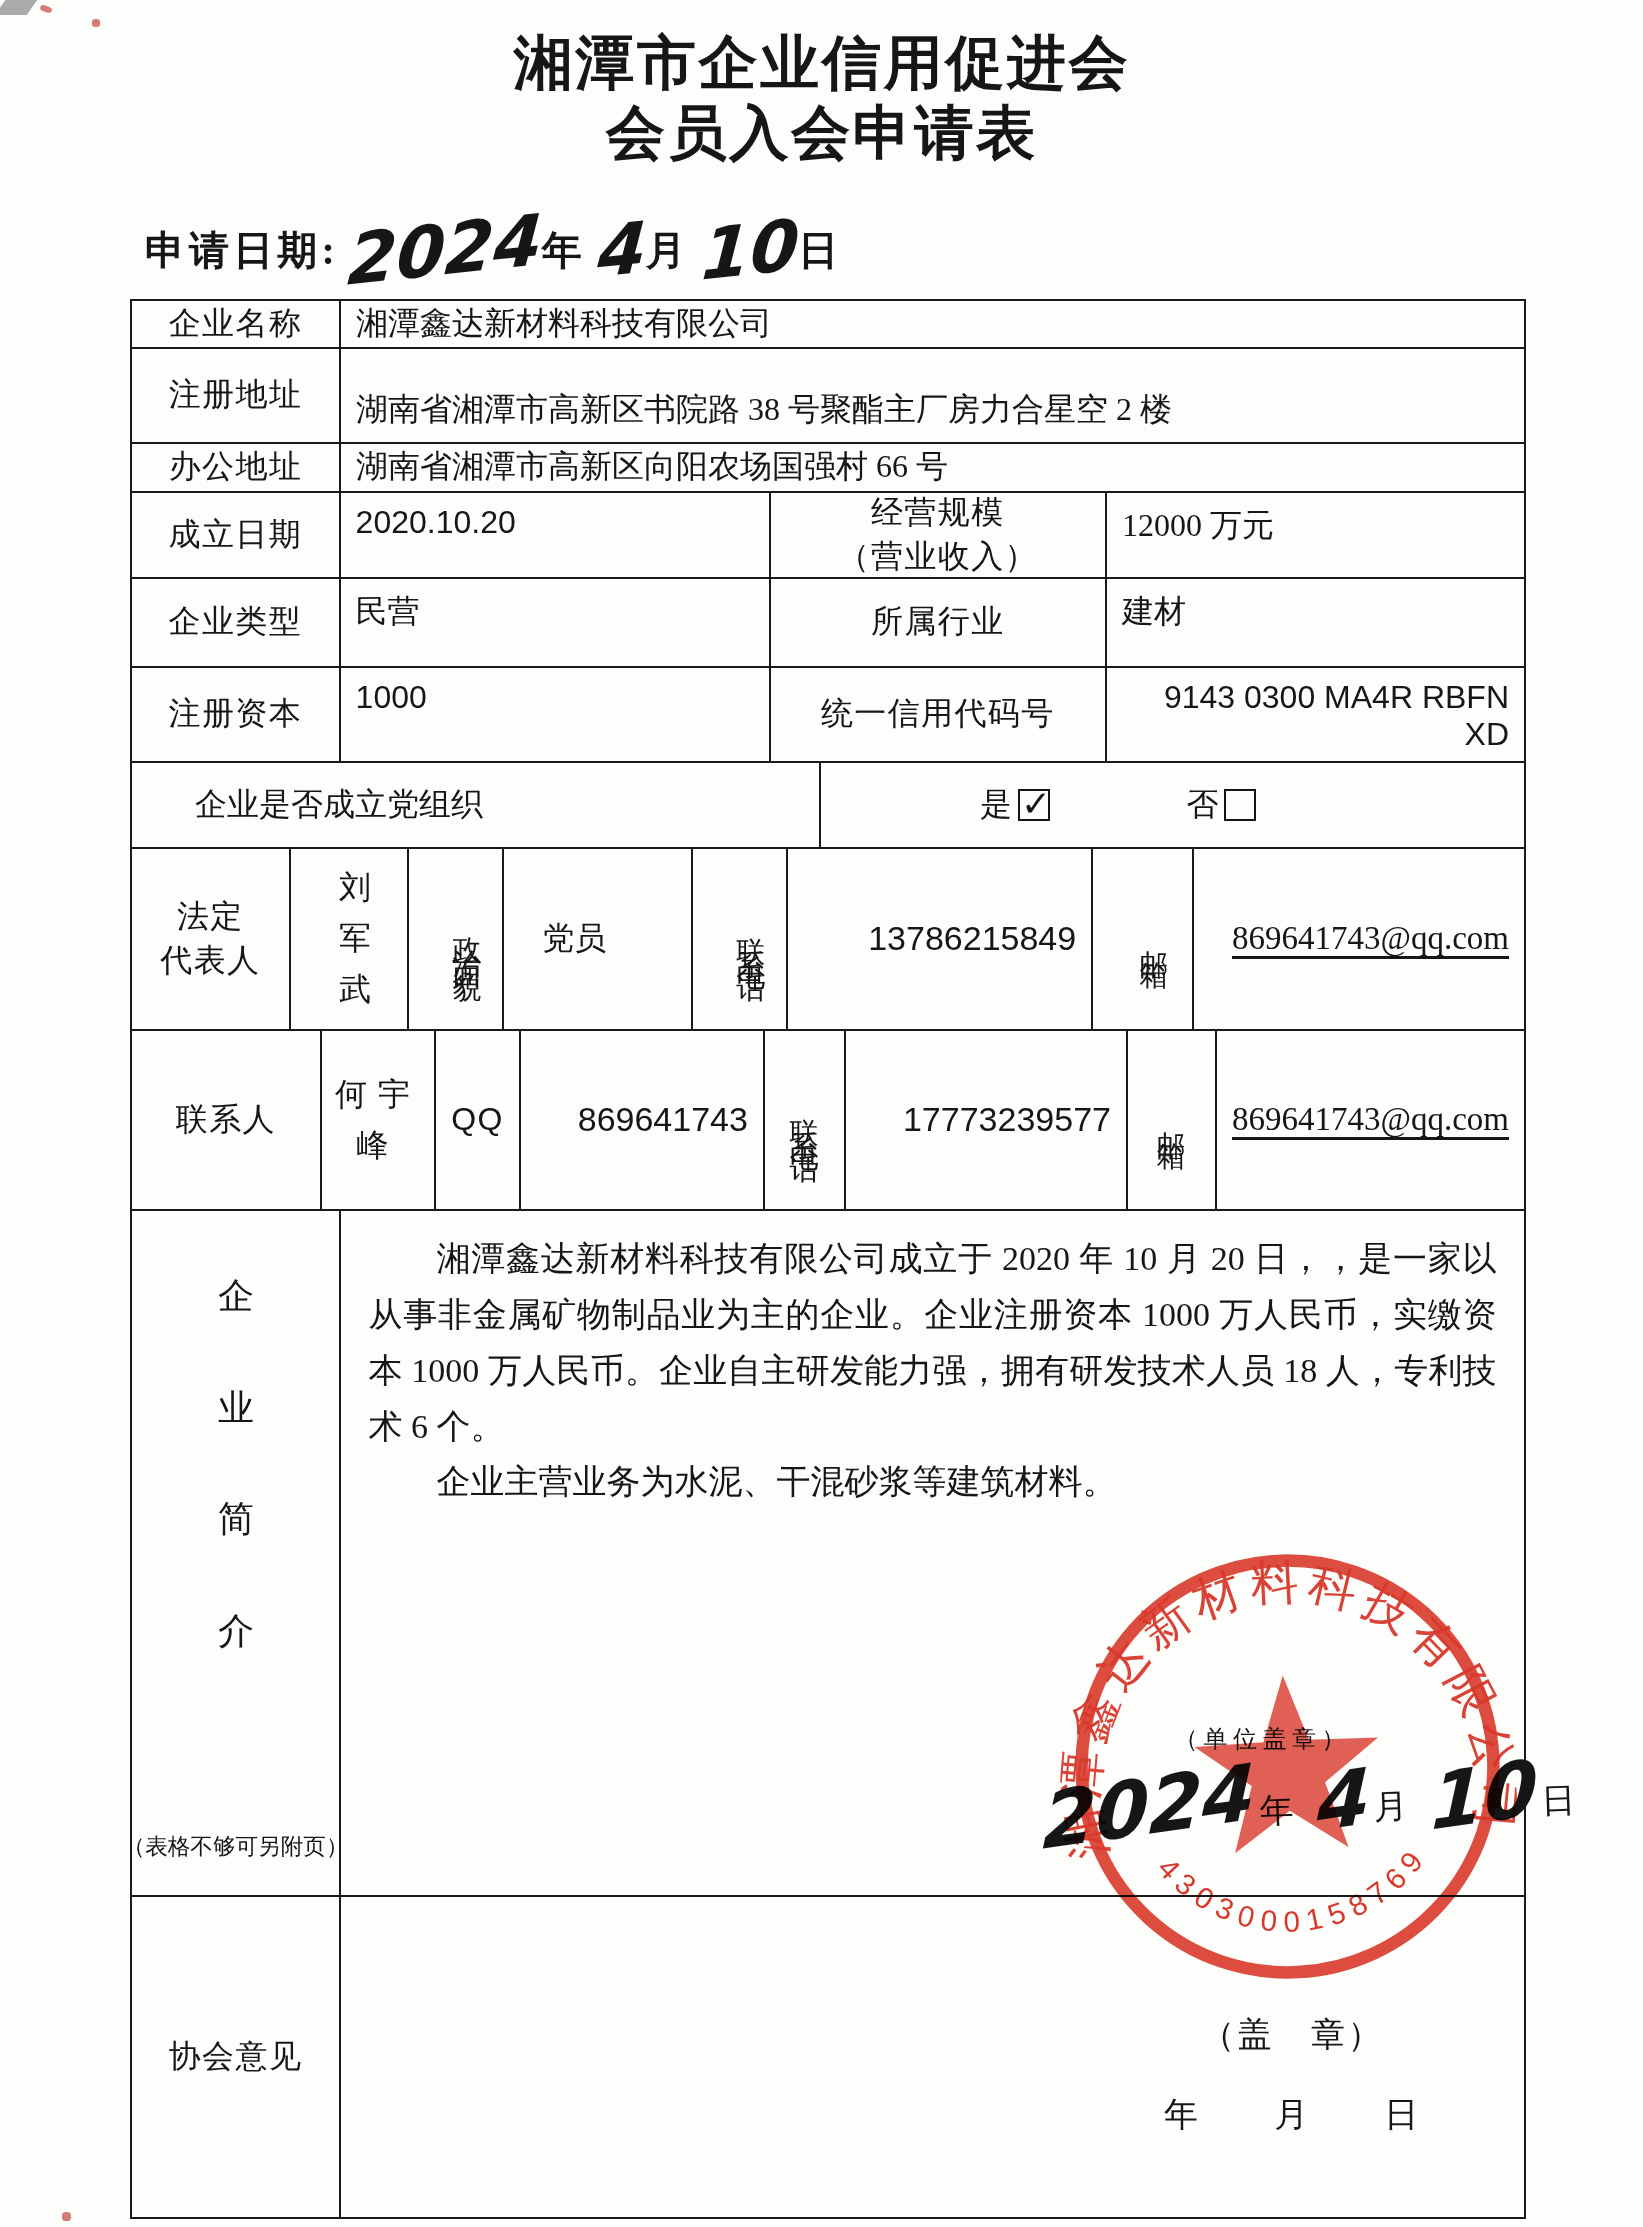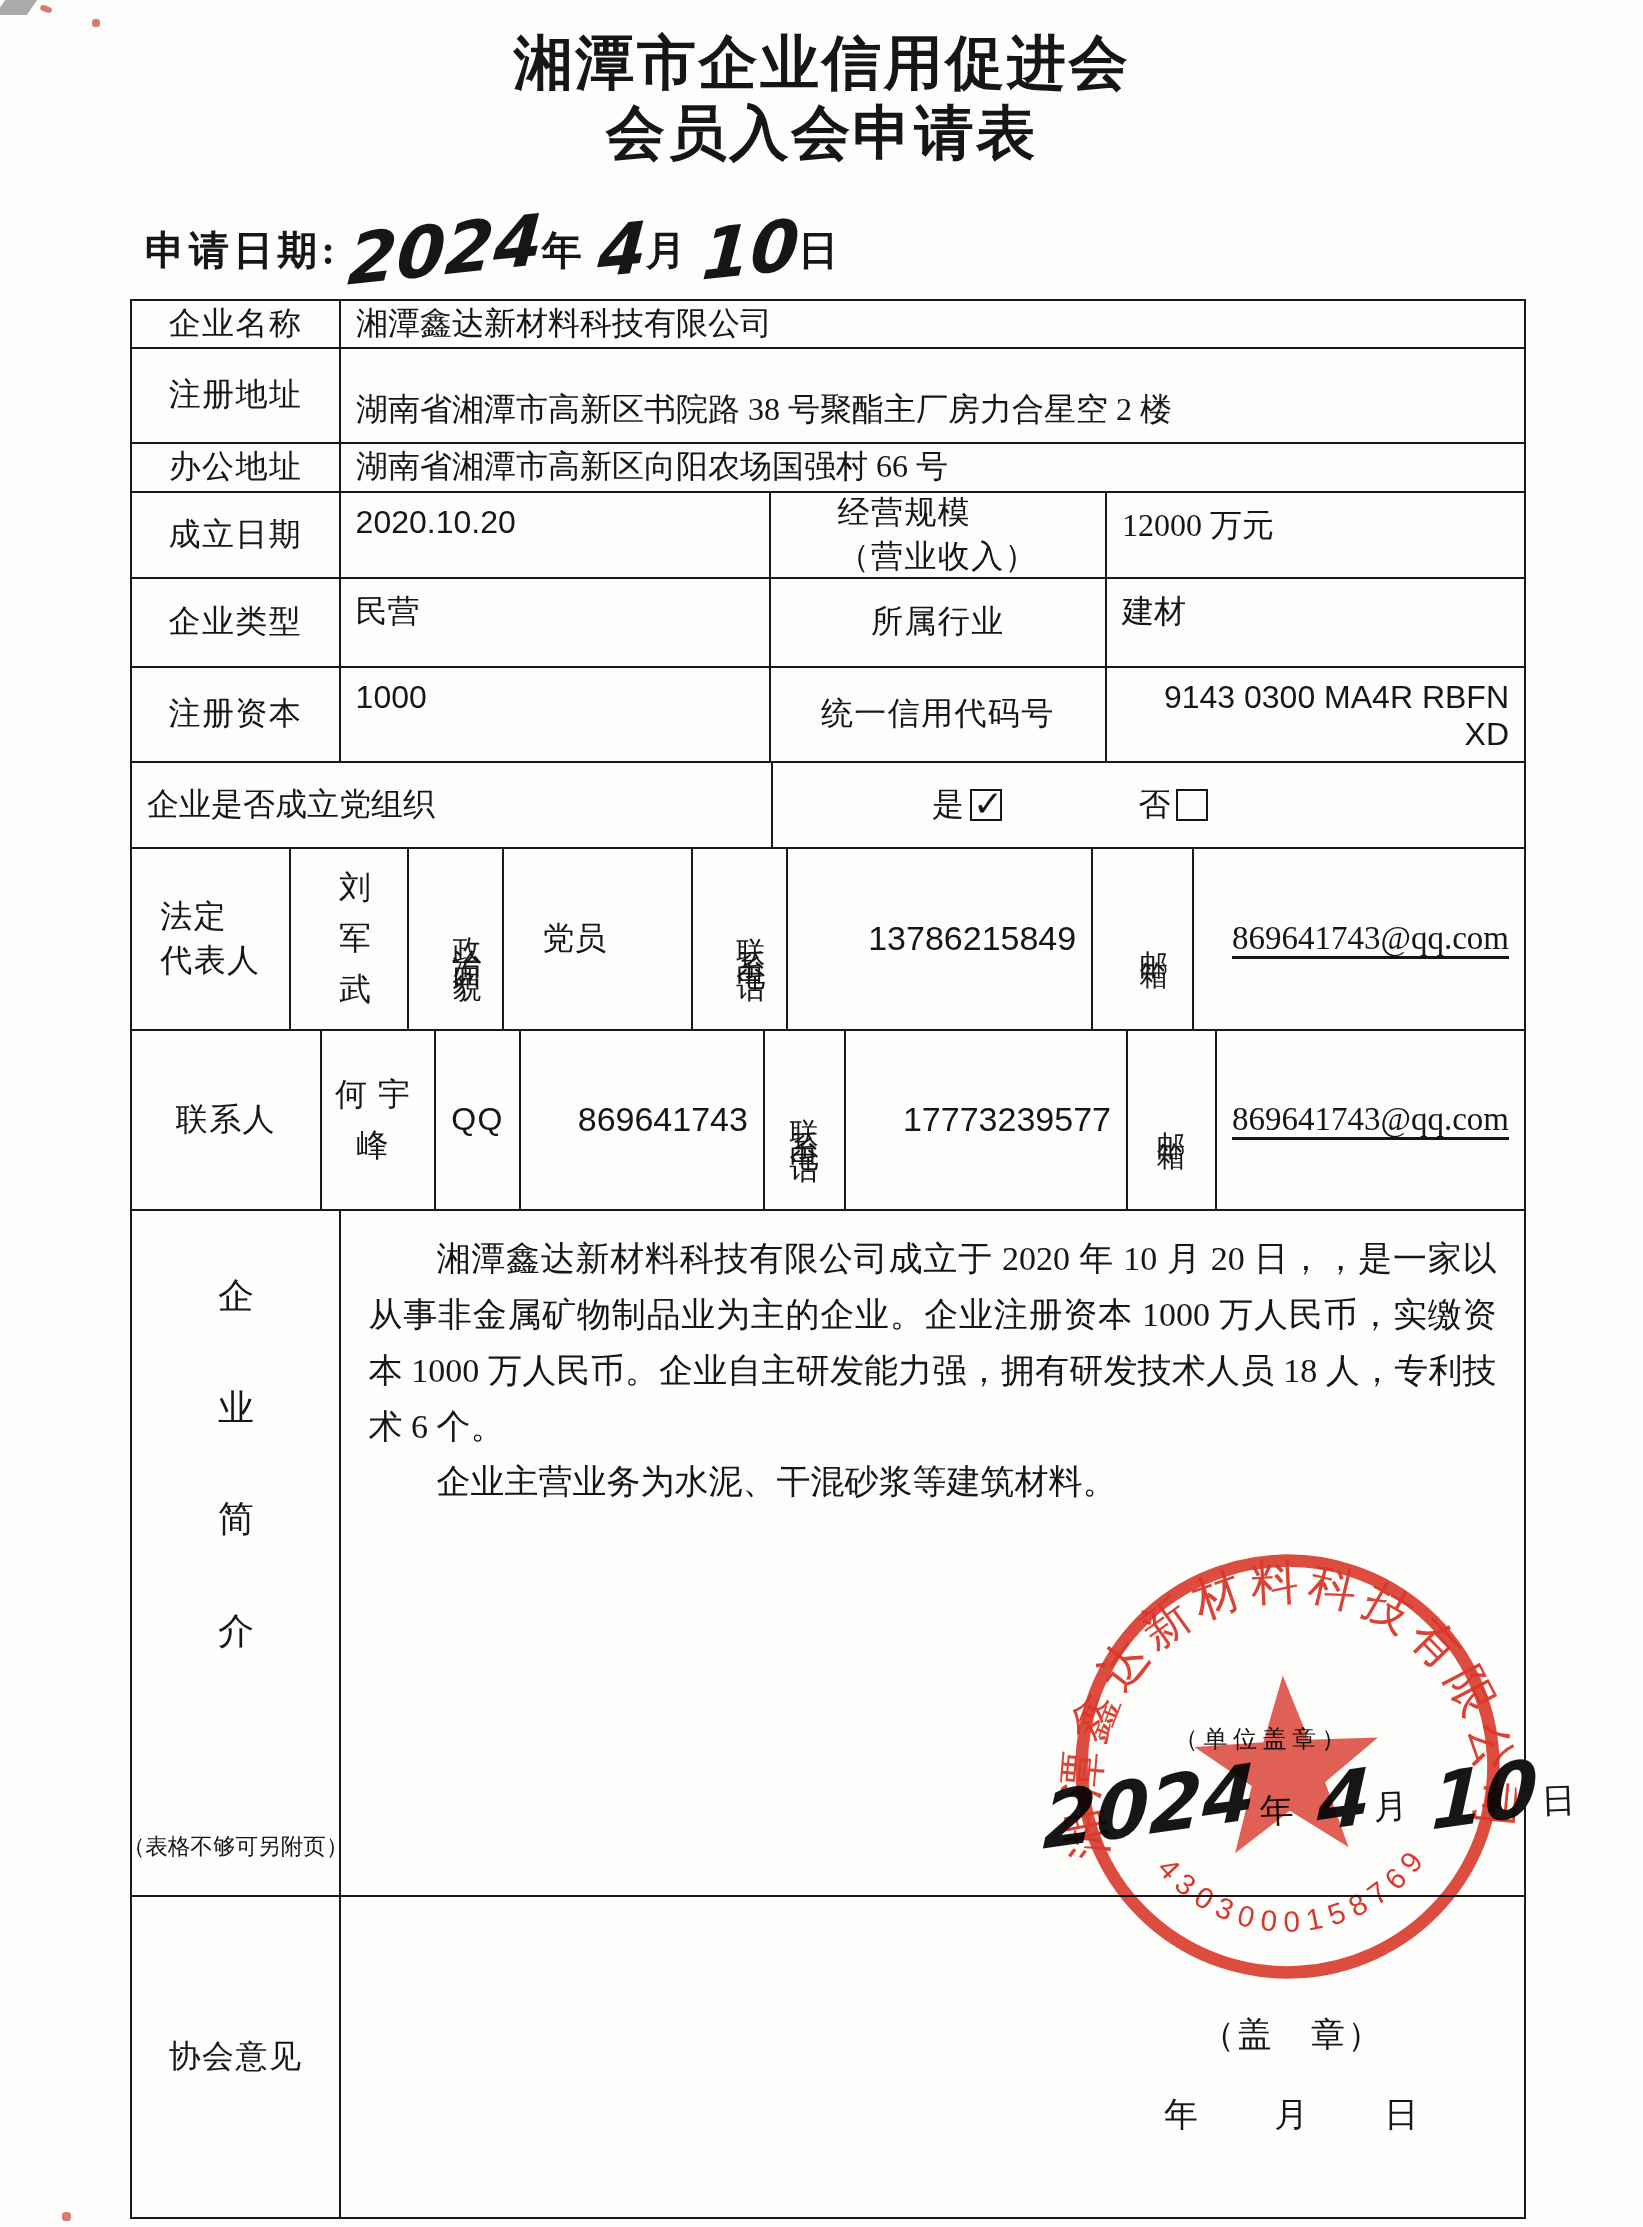--- a/index.html
+++ b/index.html
@@ -27,21 +27,21 @@
   .hand { font-family: "DejaVu Sans", sans-serif; font-style: italic; font-weight: bold; display: inline-block; transform: rotate(-6deg) skewX(-10deg); }
   .hand-lg { font-size: 70px; line-height: 0.9; margin: 0 -4.1px 0 9.6px; position: relative; top: 4.1px; }
   .unit { font-size: 40px; margin: 0 6.9px 0 2.7px; }
 
   
   .ftable { width: 1396px; margin: 20.6px 0 0 130px; border: 2.7px solid #191919; }
   .row { display: flex; border-bottom: 2.7px solid #191919; position: relative; }
   .row:last-child { border-bottom: none; }
   .c { border-right: 2.7px solid #191919; display: flex; align-items: center; padding: 6.9px 15px; font-size: 32px; position: relative; }
   .c:last-child { border-right: none; }
-  .lab { justify-content: center; text-align: left; letter-spacing: 1.4px; }
+  .lab { justify-content: center; text-align: center; letter-spacing: 1.4px; }
   .pre { white-space: pre-line; }
   .v-top { align-items: flex-start; padding-top: 11px; }
   .v-bot { align-items: flex-end; padding-bottom: 9.6px; }
   .latin { font-family: "Liberation Sans", "DejaVu Sans", sans-serif; }
   .num { font-family: "Liberation Sans", "DejaVu Sans", sans-serif; font-size: 34px; margin-left: 42px; }
   .email { font-family: Liberation Serif, serif; font-size: 33px; text-decoration: underline; text-underline-offset: 6.9px; }
 
   
   .r1 { height: 48px; } .r2 { height: 95px; } .r3 { height: 49px; }
   .r4 { height: 86px; } .r5 { height: 89px; } .r6 { height: 95px; }
@@ -140,21 +140,21 @@
     </div>
 
     <div class="row r6">
       <div class="c lab w-lab">注册资本</div>
       <div class="c w-v1 v-top latin">1000</div>
       <div class="c lab w-l2">统一信用代码号</div>
       <div class="c w-v2 v-top latin">9143 0300 MA4R RBFN XD</div>
     </div>
 
     <div class="row r7">
-      <div class="c w-big" style="">企业是否成立党组织</div>
+      <div class="c w-big" style="margin-left:48px;">企业是否成立党组织</div>
       <div class="c w-rest">
         <div class="opts">
           <span class="opt">
             <span>是</span>
             <span class="cb">
                 <span class="check">✓</span>
               </span>
           </span>
           <span class="opt">
             <span>否</span>

